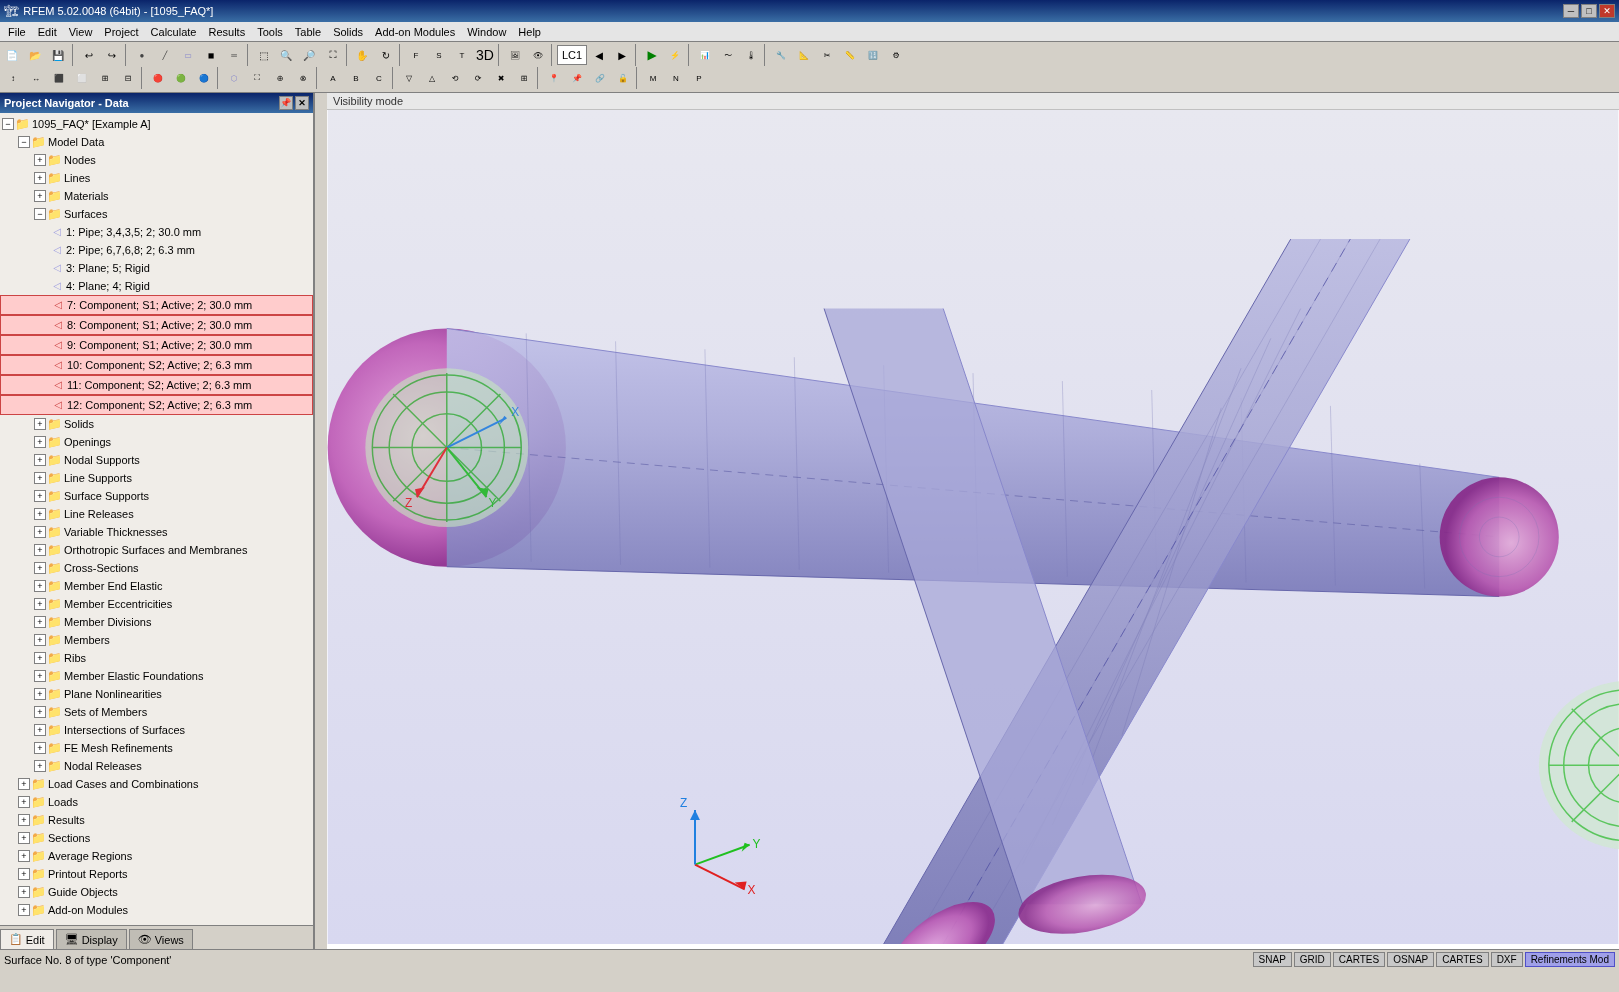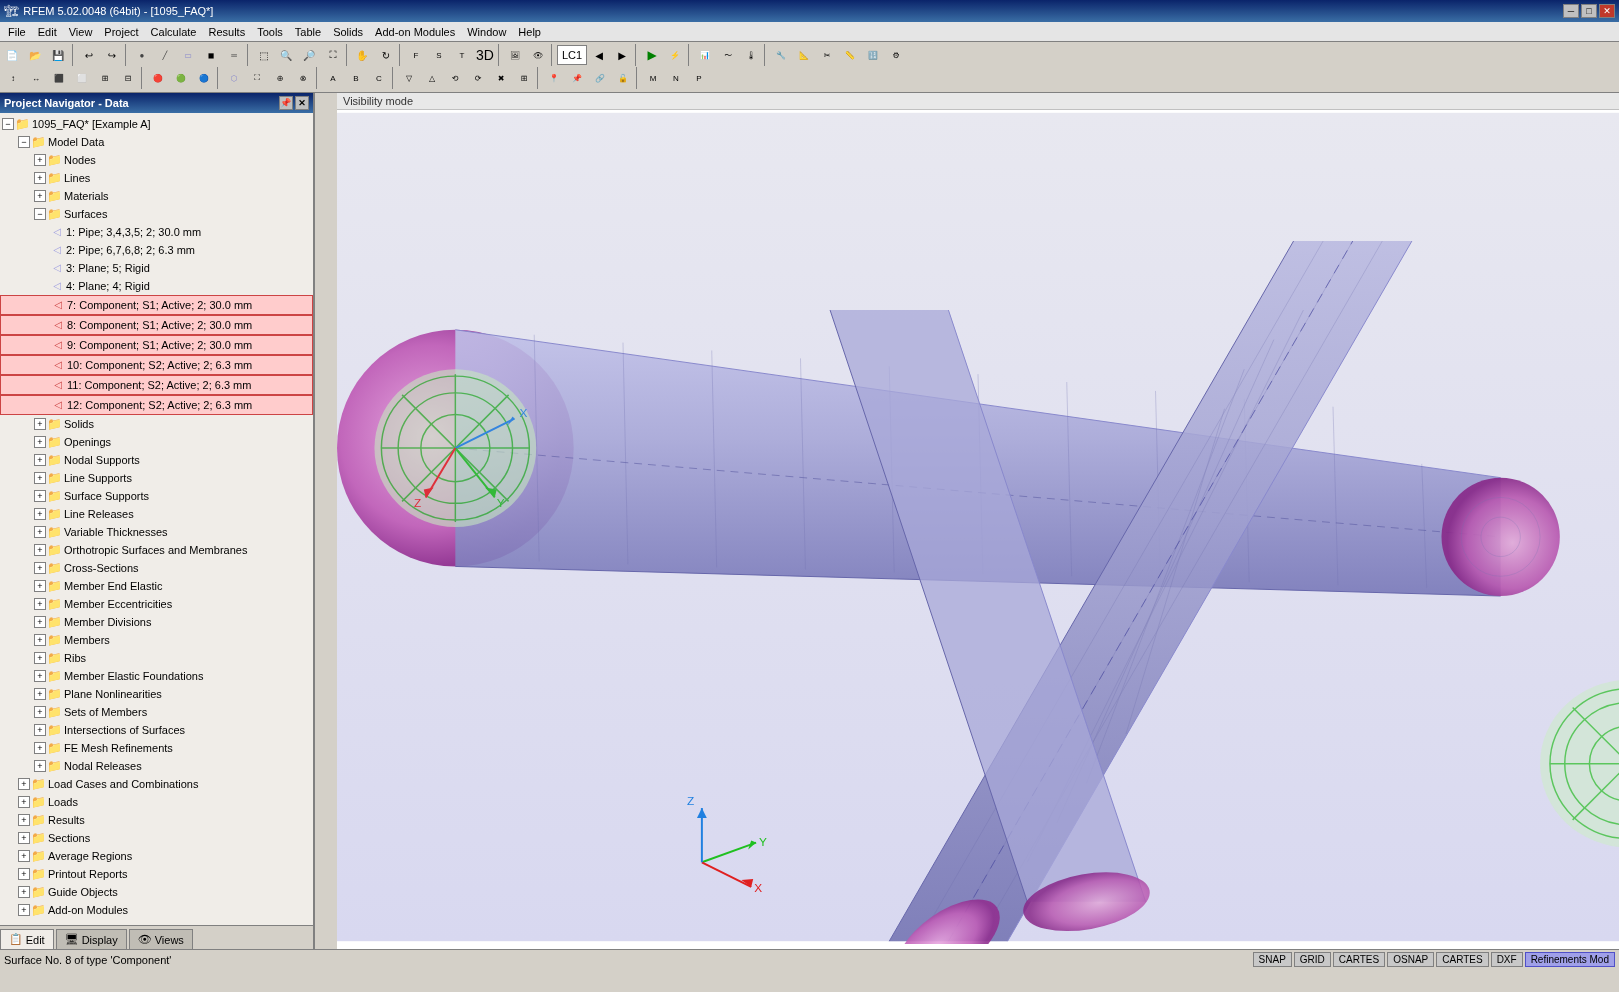--- a/index.html
+++ b/index.html
@@ -72,20 +72,21 @@
       padding: 1px 4px;
       font-size: 11px;
       height: 20px;
       display: flex; align-items: center;
     }
 
     
     #main-layout {
       display: flex;
       height: calc(992px - 22px - 20px - 50px - 24px - 20px);
+      gap: 12px;
     }
 
     
     #project-navigator {
       width: 315px;
       min-width: 315px;
       background: #f0ede8;
       border-right: 2px solid #808080;
       display: flex;
       flex-direction: column;
@@ -160,21 +161,20 @@
       display: flex; align-items: center; gap: 3px;
     }
     .nav-tab.active { background: #f0ede8; }
 
     
     #viewport {
       flex: 1;
       background: white;
       position: relative;
       overflow: hidden;
-      margin-left: 22px;
     }
     #viewport-header {
       background: #e8e8e8;
       border-bottom: 1px solid #c0c0c0;
       padding: 2px 6px;
       font-size: 11px;
       color: #333;
     }
     #viewport-canvas {
       width: 100%;

